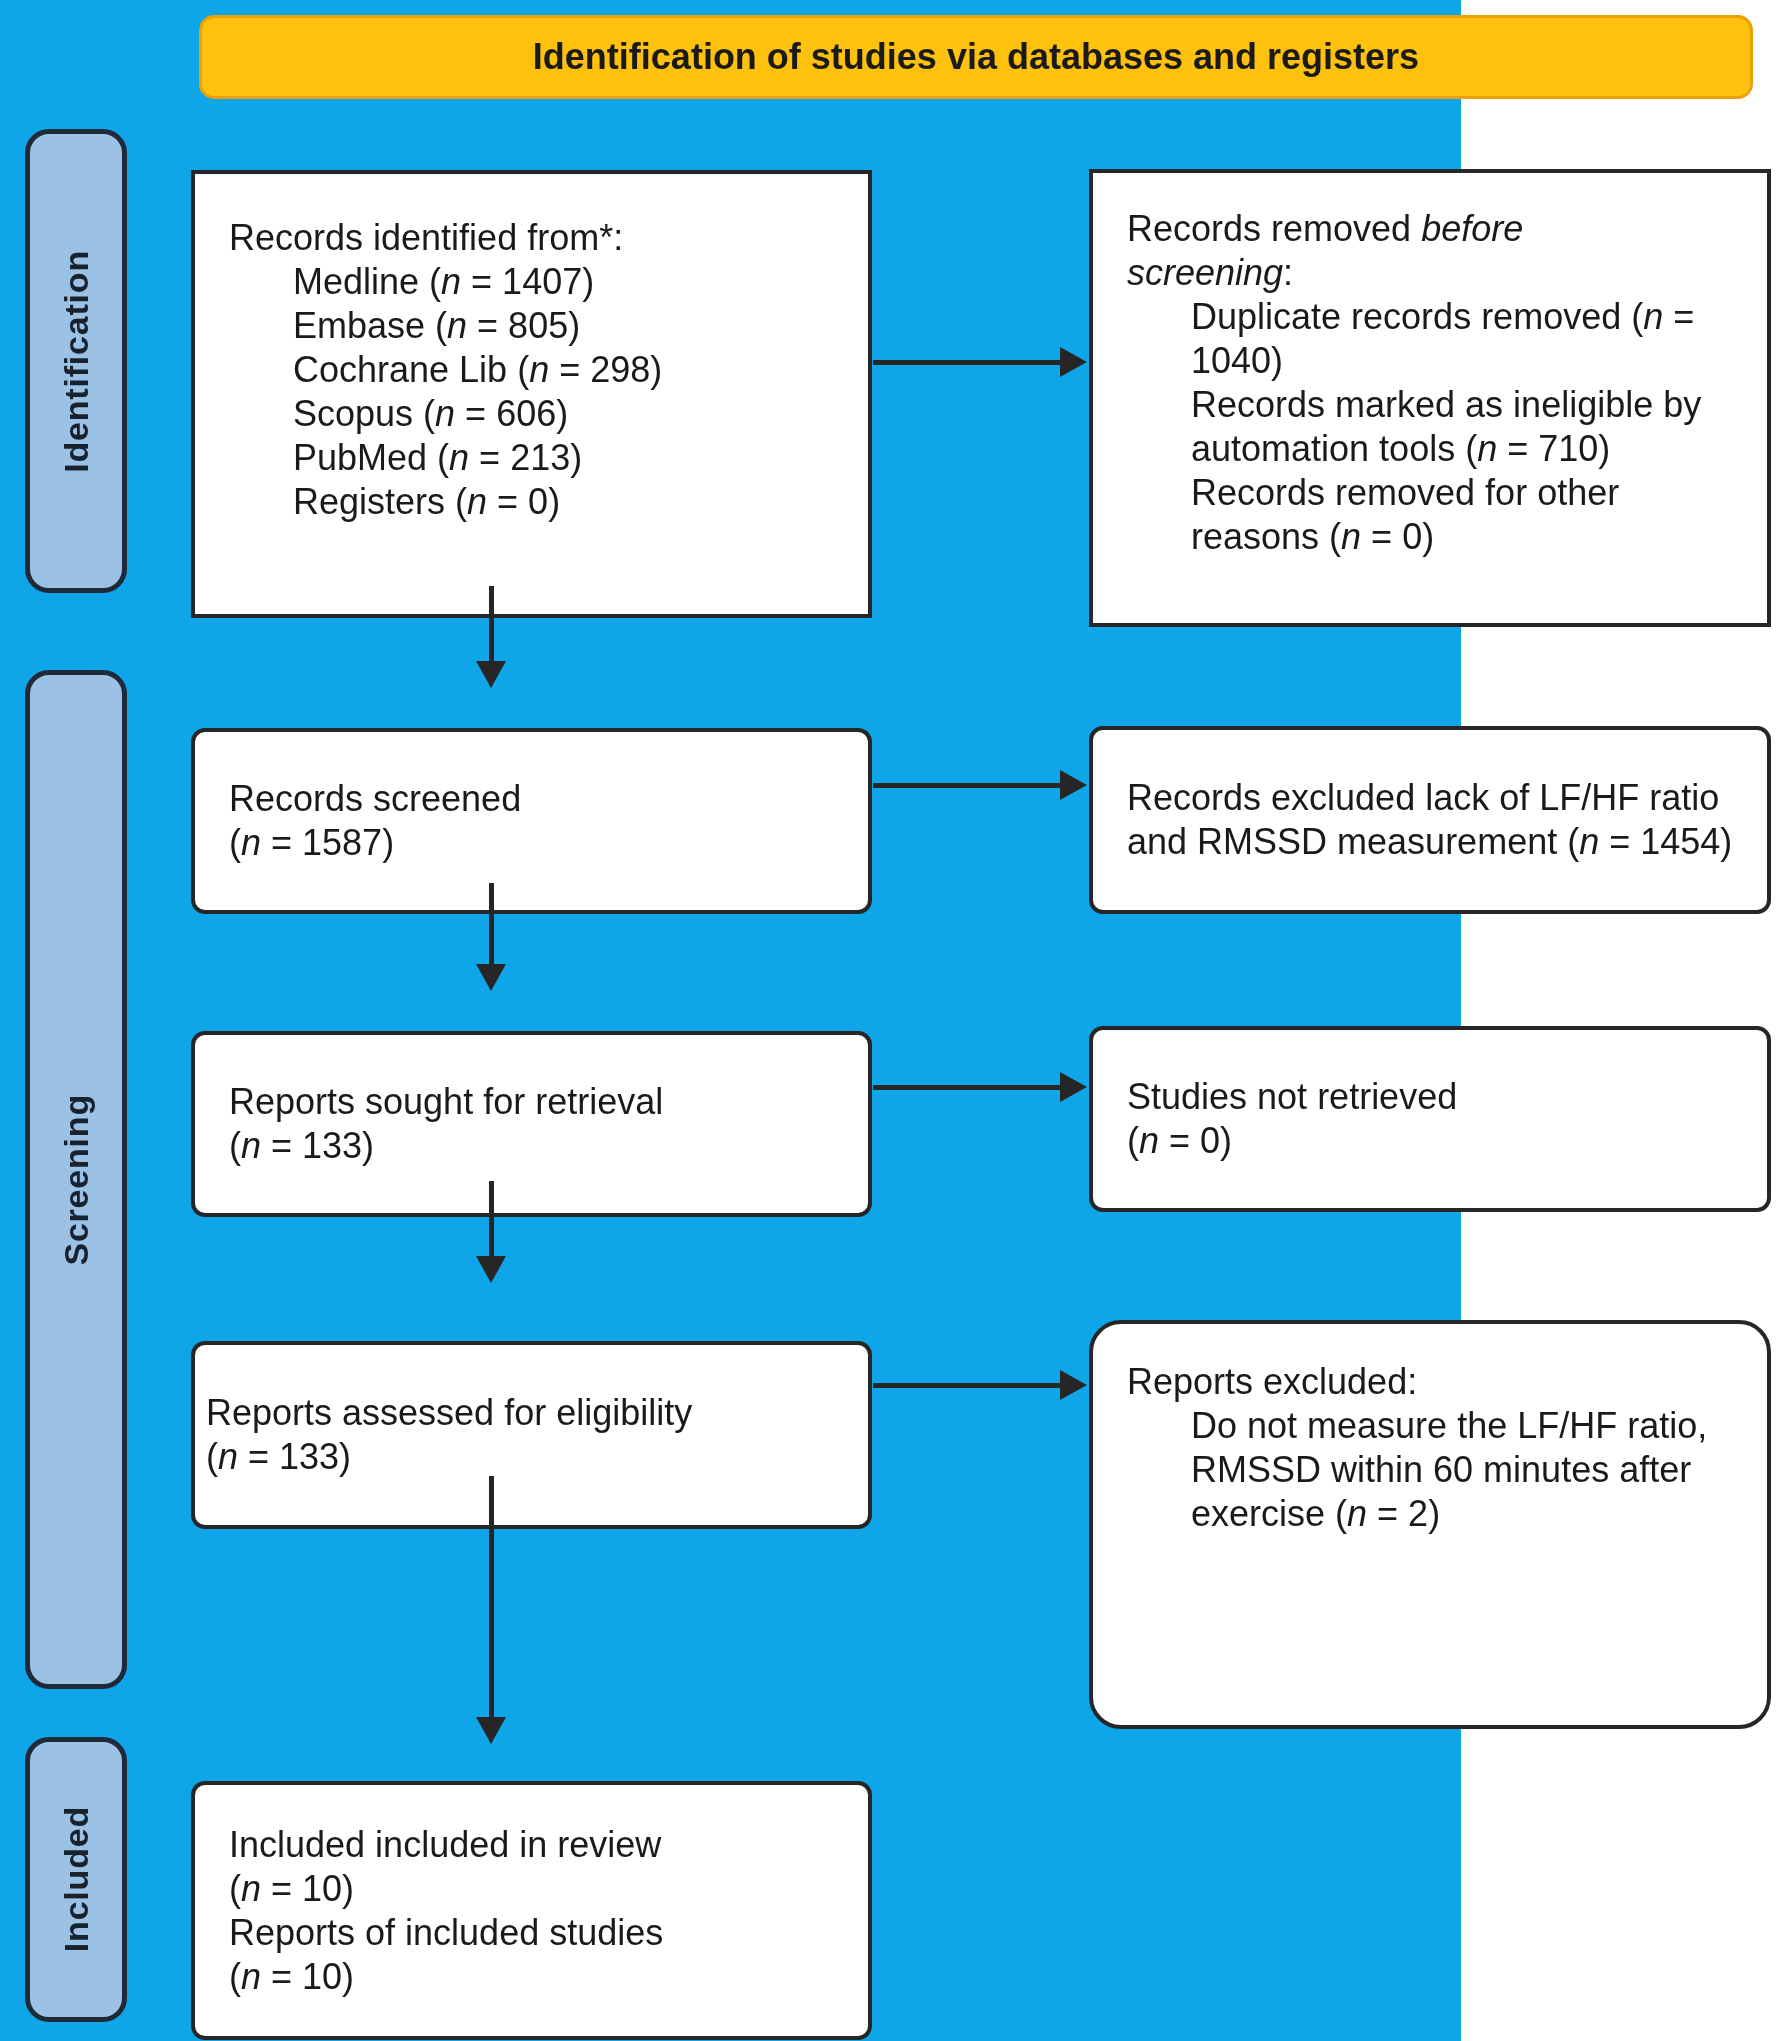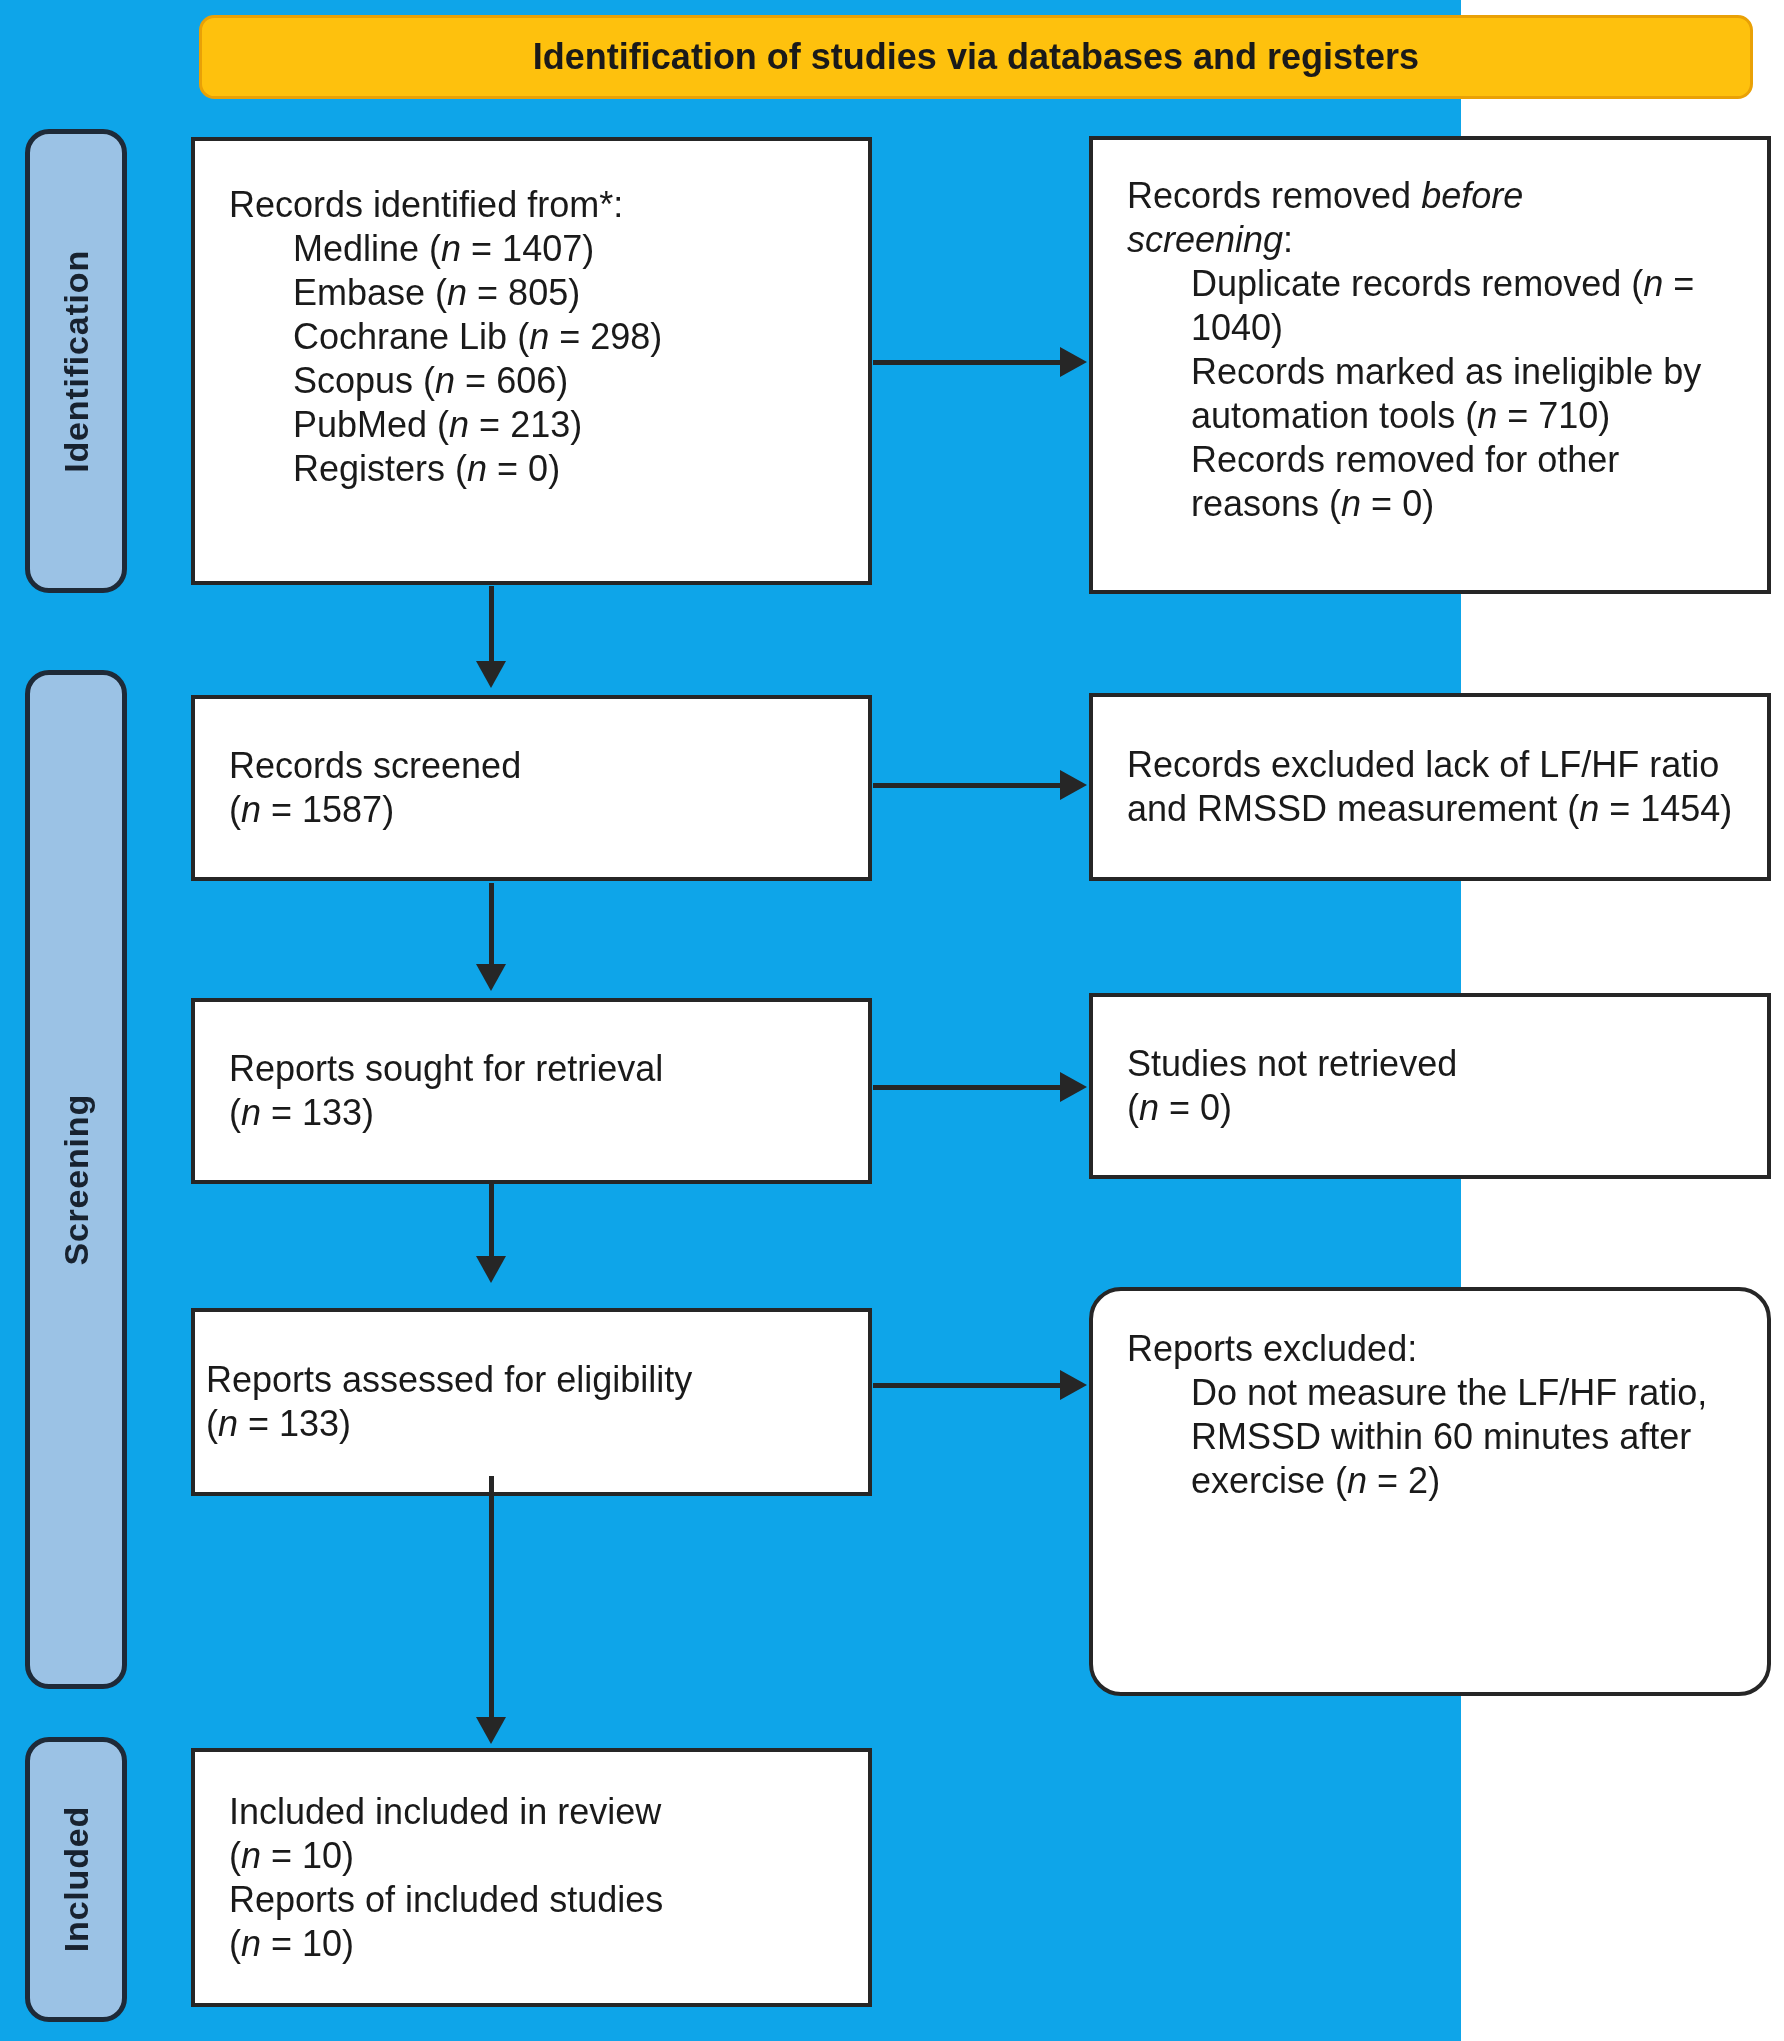--- a/index.html
+++ b/index.html
@@ -21,25 +21,25 @@
     border-radius:24px;display:flex;align-items:center;justify-content:center;
   }
   .stage span{
     writing-mode:vertical-rl;transform:rotate(180deg);
     font-weight:700;font-size:34px;color:var(--stage-text,#18222F);letter-spacing:0.8px;
   }
   
   .box{
     position:absolute;background:#fff;box-sizing:border-box;
     border:4.2px solid var(--box-border,#262626);
-    font-size:36px;line-height:44px;
+    font-size:36px;line-height:44px;margin-top:33px;
   }
   .lcol{left:191px;width:681px;}
   .rcol{left:1089px;width:682px;}
-  .vcenter{display:flex;flex-direction:column;justify-content:center;padding:0 34px;}
+  .vcenter{display:flex;flex-direction:column;justify-content:center;padding:0 34px;border-radius:14px;}
   .item{padding-left:64px;}
   .t{margin:0;}
   i{font-style:italic;}
   
   .av{position:absolute;width:30.5px;}
   .av .sh{position:absolute;left:12.7px;top:0;bottom:25.4px;width:5.1px;background:var(--arrow,#262626);}
   .av .hd{position:absolute;left:0;bottom:0;width:0;height:0;
     border-left:15.3px solid transparent;border-right:15.3px solid transparent;
     border-top:27px solid var(--arrow,#262626);}
   .ah{position:absolute;left:873px;width:214px;height:30.5px;}

